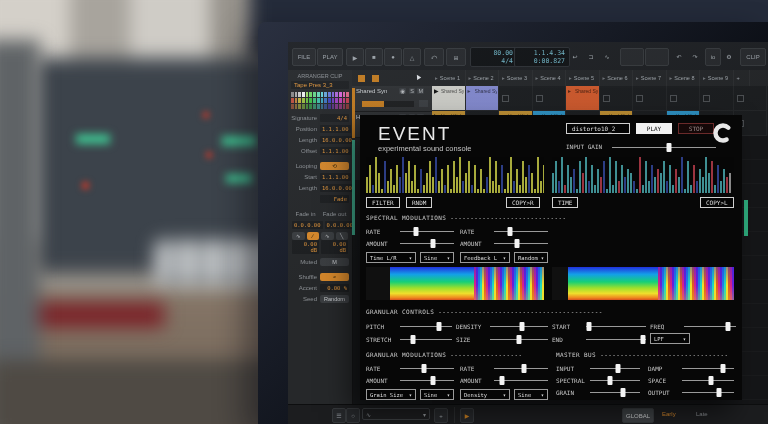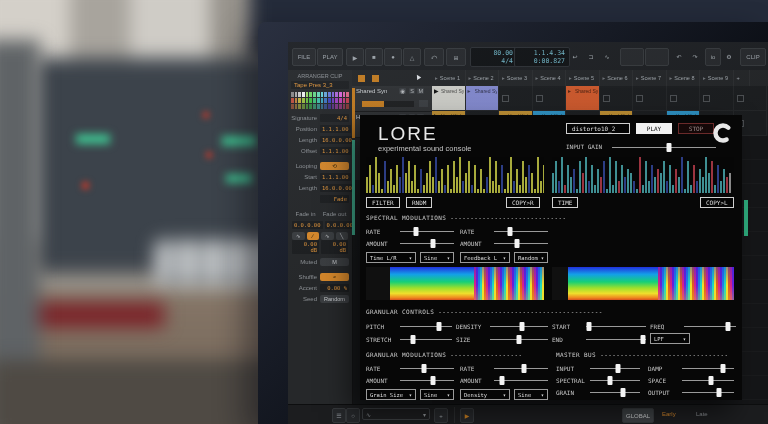--- a/index.html
+++ b/index.html
@@ -419,21 +419,21 @@
       <div class="tbtn abs" style="left:172px;top:3px;width:12px;height:13px;color:#c07a20;">▶</div>
       <div class="tbtn abs" style="left:334px;top:3px;width:30px;height:13px;background:#3d4043;color:#c9ccce;">
           <span>GLOBAL</span>
         </div>
       <div class="abs" style="left:374px;top:6px;font-size:6px;color:#d2862b;">Early</div>
       <div class="abs" style="left:408px;top:6px;font-size:6px;color:#8b8f93;">Late</div>
     </div>
   </div>
 
   <div id="lore">
-    <div class="abs" style="left:18px;top:8px;font-family:'Liberation Sans',sans-serif;font-size:19px;letter-spacing:2px;color:#e8e8e8;">LORE</div>
+    <div class="abs" style="left:18px;top:8px;font-family:'Liberation Sans',sans-serif;font-size:19px;letter-spacing:2px;color:#e8e8e8;">EVENT</div>
     <div class="abs" style="left:18px;top:29px;font-family:'Liberation Sans',sans-serif;font-size:7.5px;color:#c4c4c4;">experimental sound console</div>
 
     <div class="lbtn abs" style="left:206px;top:8px;width:64px;justify-content:flex-start;">
         <span>distorto10_2</span>
       </div>
     <div class="lbtn abs" style="left:276px;top:8px;width:36px;background:#f2f2f2;color:#0a0a0a;border-color:#f2f2f2;">
         <span>PLAY</span>
       </div>
     <div class="lbtn abs" style="left:318px;top:8px;width:36px;background:#150808;color:#9a8a8a;border-color:#6a2a2a;">
         <span>STOP</span>

